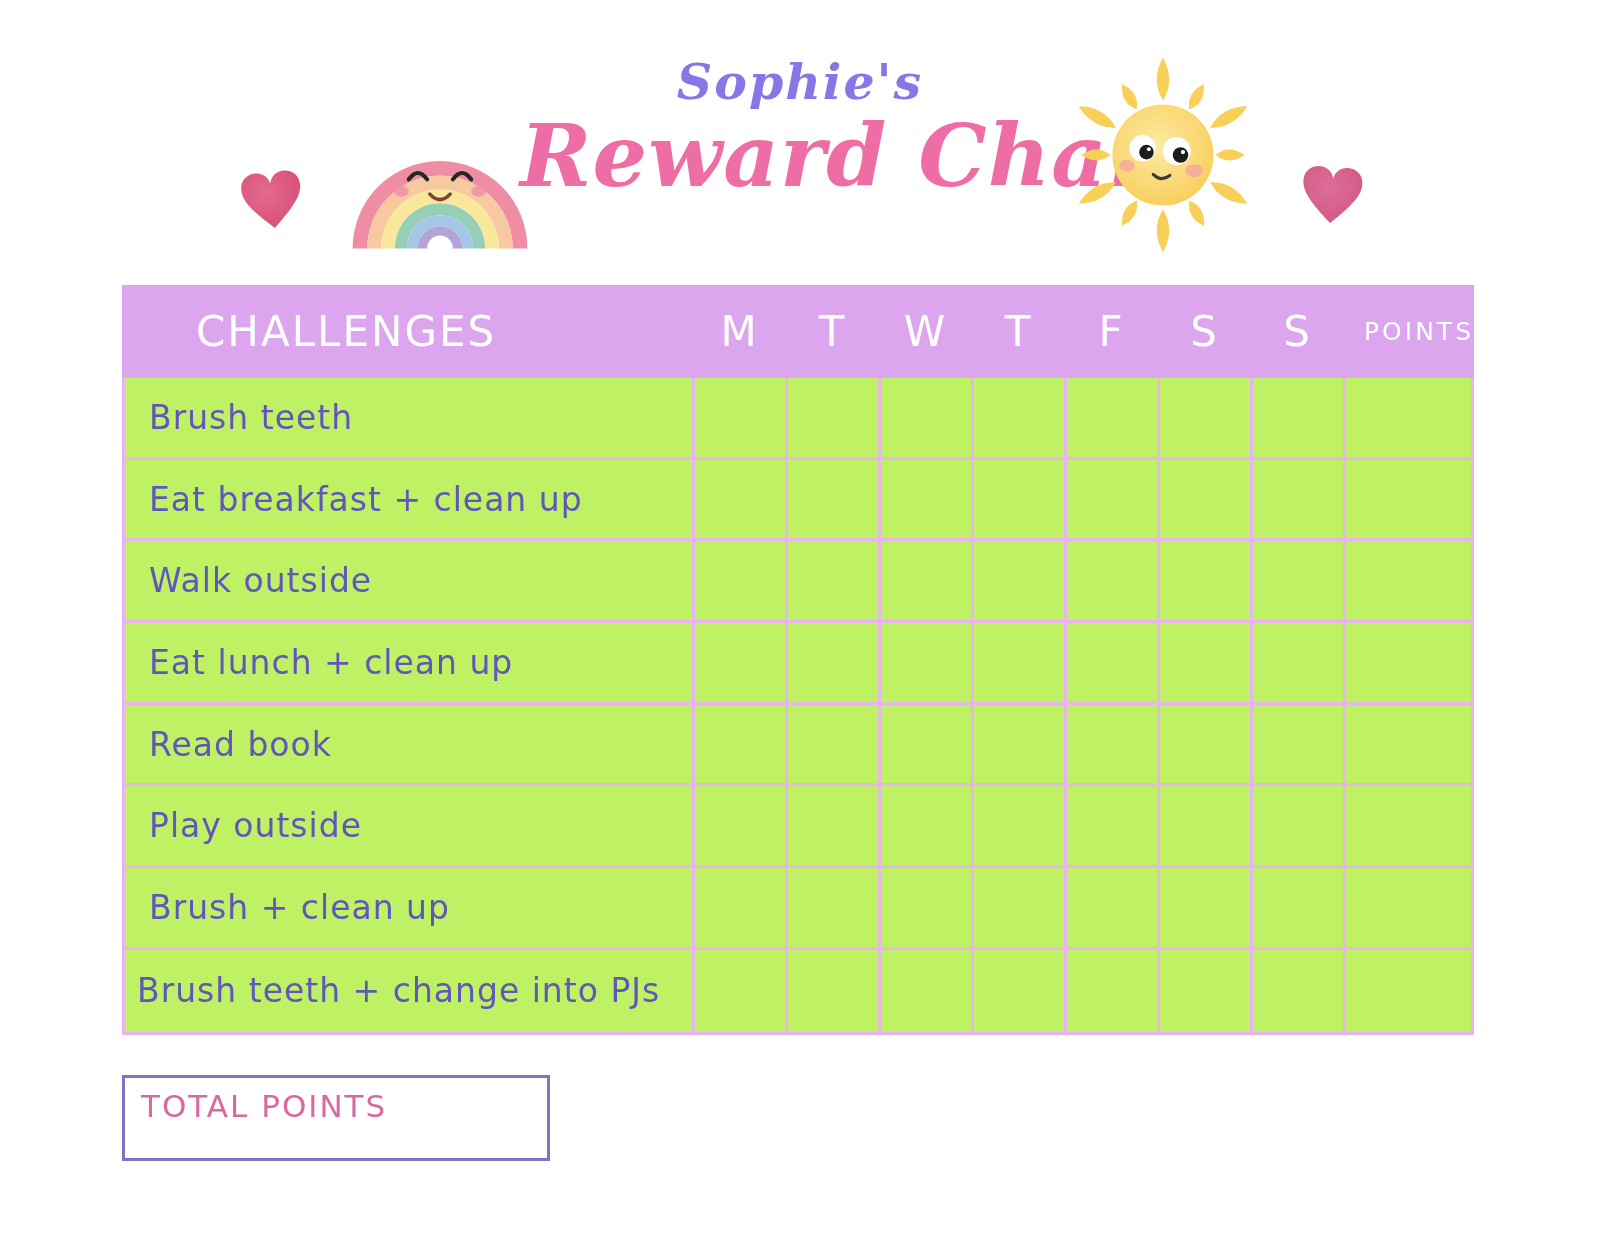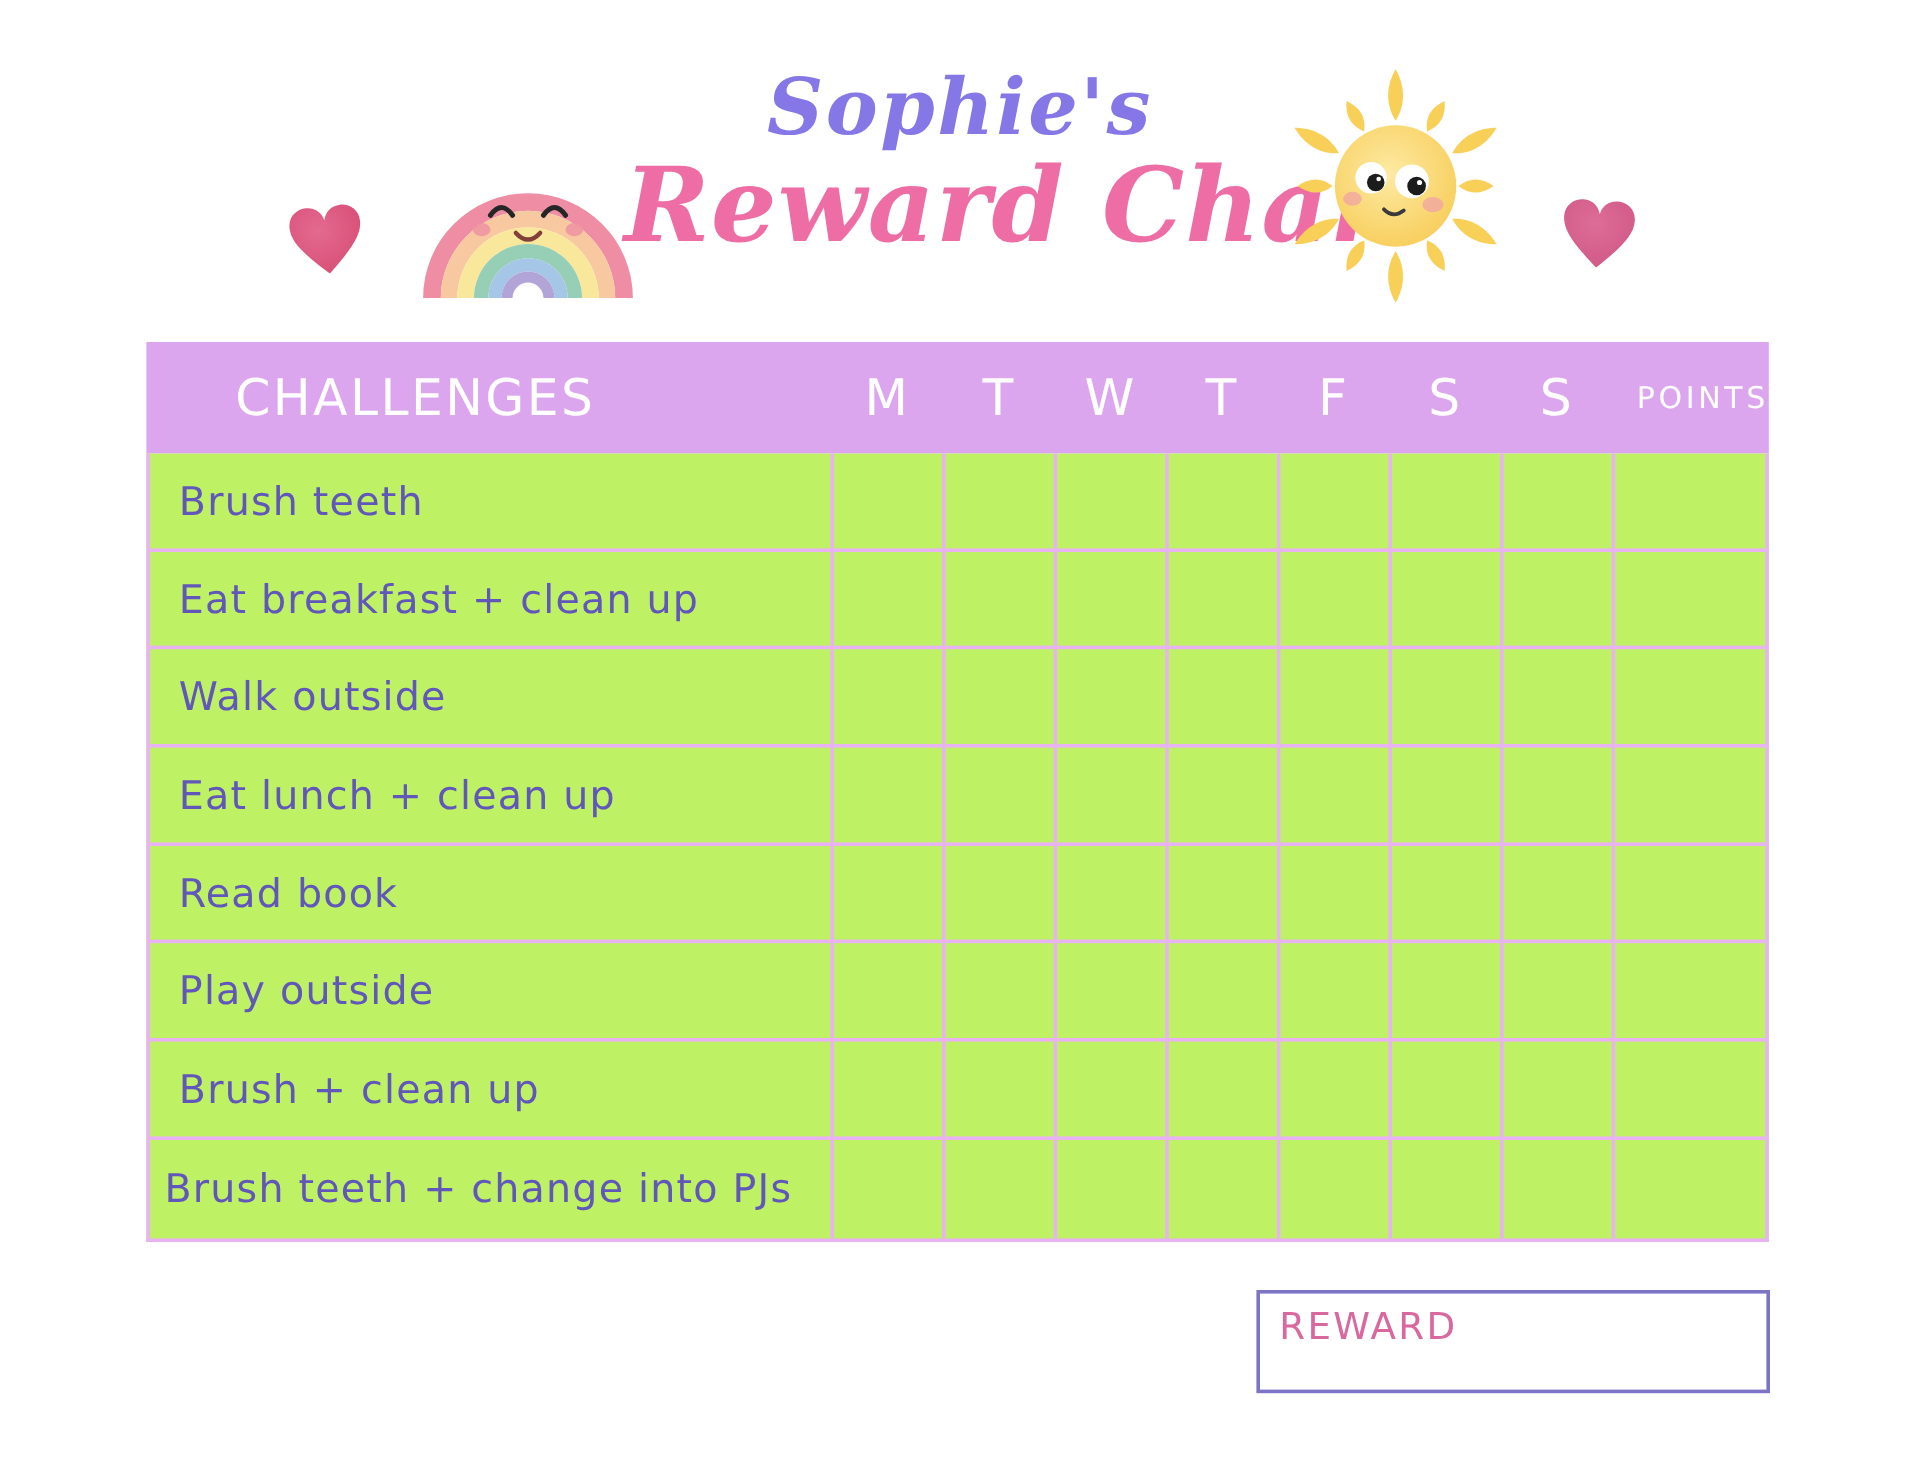--- a/index.html
+++ b/index.html
@@ -12,21 +12,21 @@
   
   .decor { position:absolute; }
   .heart-left   { left:236px; top:166px; width:72px; height:68px; transform:rotate(-6deg); }
   .rainbow-wrap { left:348px; top:110px; width:184px; height:148px; }
   .sun-wrap     { left:1056px; top:46px;  width:214px; height:218px; }
   .heart-right  { left:1296px; top:160px; width:72px; height:70px; transform:rotate(4deg); }
 
   .title-block { position:absolute; left:520px; top:58px; width:560px; text-align:center; }
   .title-name {
     font-family:"DejaVu Serif", serif; font-style:italic; font-weight:700;
-    font-size:65px; line-height:1.0; color:#8578e6; letter-spacing:2px;
+    font-size:49px; line-height:1.0; color:#8578e6; letter-spacing:2px;
   }
   .title-main {
     font-family:"DejaVu Serif", serif; font-style:italic; font-weight:700;
     font-size:86px; line-height:1.0; color:#ee6da5; letter-spacing:1px; margin-top:6px;
     white-space:nowrap;
   }
 
   
   .chart-table { position:absolute; left:122px; top:285px; width:1352px; }
   .thead {
@@ -274,17 +274,17 @@
         <div class="cell day"></div>
         <div class="cell day"></div>
         <div class="cell day"></div>
         <div class="cell day"></div>
         <div class="cell pts"></div>
       </div>
 
     </div>
   </div>
 
-  <div class="footer-box box-reward">
-    <div class="box-label">REWARD</div>
+  <div class="footer-box box-total">
+    <div class="box-label">TOTAL POINTS</div>
   </div>
 
 </div>
 
 </body></html>

